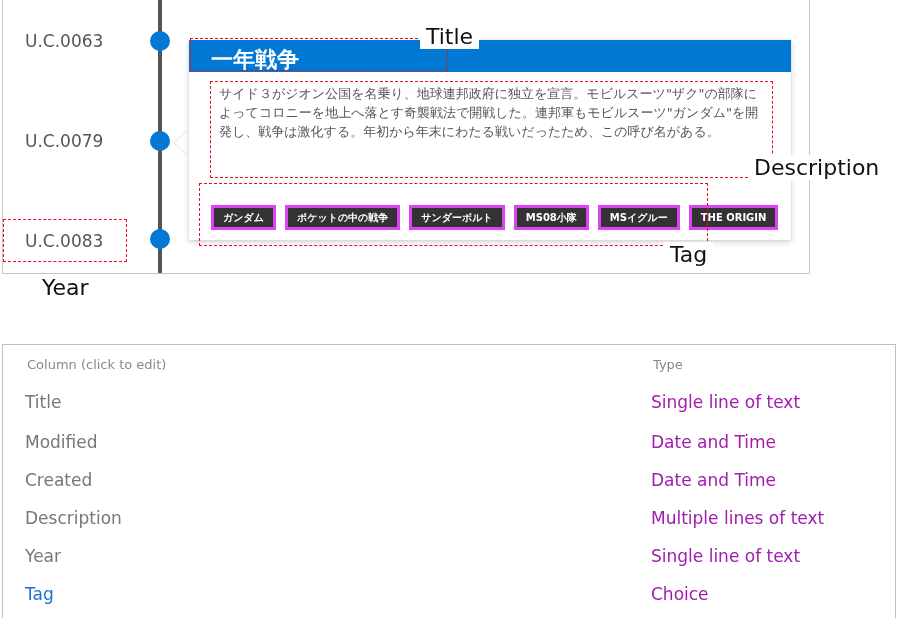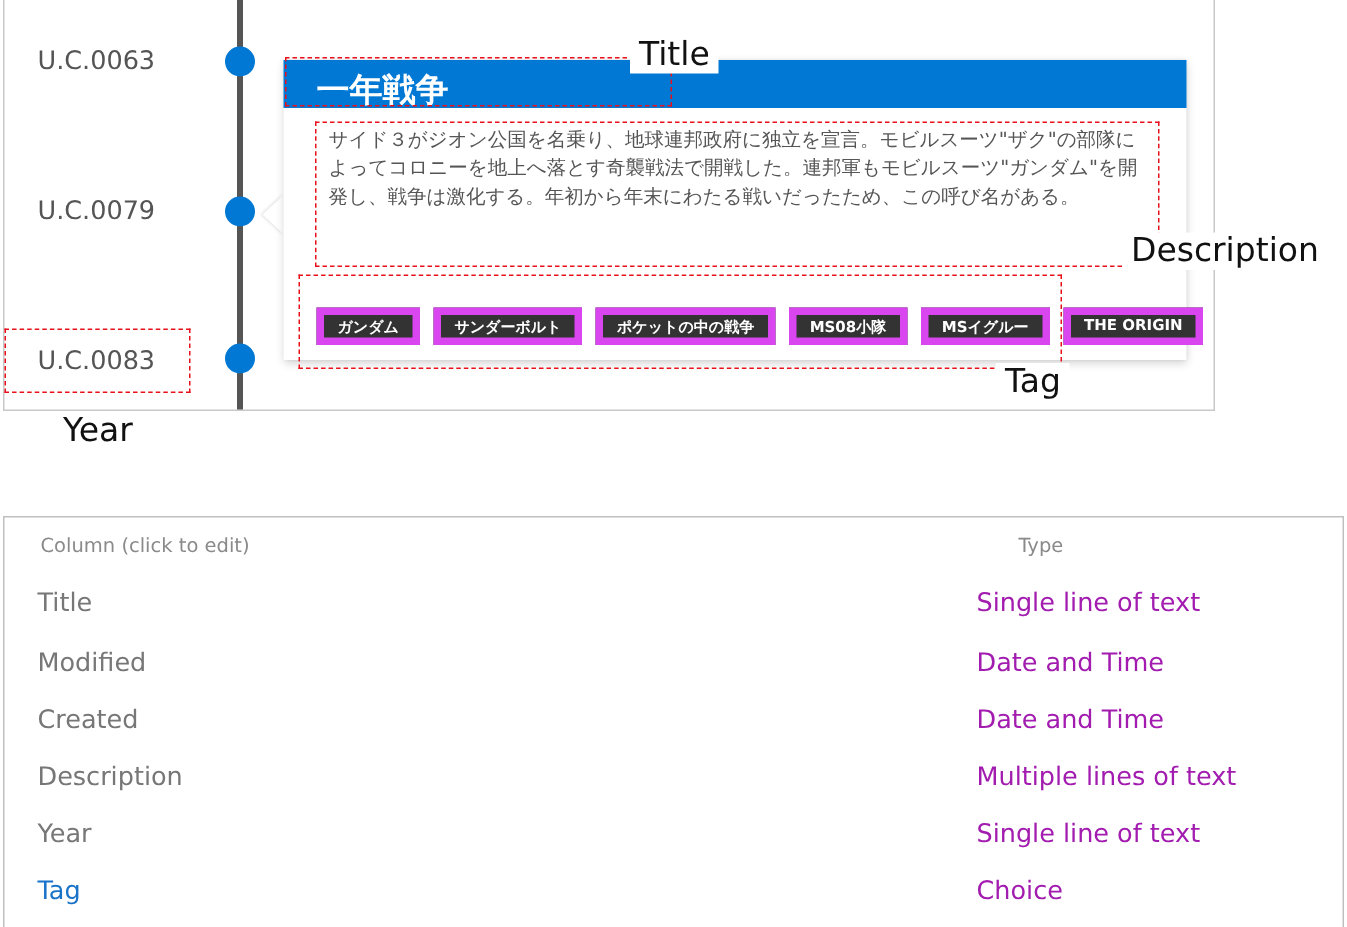--- a/index.html
+++ b/index.html
@@ -45,21 +45,21 @@
       position: absolute; left: 30px; top: 44px; width: 548px;
       font-size: 13px; line-height: 19px; color: #555555;
       font-family: "DejaVu Sans", sans-serif;
     }
     .tag-row {
       position: absolute; left: 22px; top: 165px; display: flex; gap: 9px;
     }
     .tag {
       background: #333333; color: #ffffff; font-size: 10px; font-weight: bold;
       height: 25px; padding: 0 9px; display: flex; align-items: center;
-      font-family: "DejaVu Sans", sans-serif; border: 5px solid #d946ef;
+      font-family: "DejaVu Sans", sans-serif; border: 3px solid #d946ef;
       white-space: nowrap;
     }
     
     .annot {
       position: absolute; border: 1.5px dashed #e8101a; pointer-events: none;
     }
     .annot-label {
       position: absolute; background: #fff; color: #111;
       font-size: 22px; font-family: "DejaVu Sans", sans-serif; padding: 0 6px;
     }
@@ -99,22 +99,22 @@
 
   <div class="year-label" style="top:231px;">U.C.0083</div>
   <div class="timeline-dot" style="top:229px;"></div>
 
   <div class="card-arrow"></div>
   <div class="card">
     <div class="card-header">一年戦争</div>
     <div class="card-desc">サイド３がジオン公国を名乗り、地球連邦政府に独立を宣言。モビルスーツ"ザク"の部隊によってコロニーを地上へ落とす奇襲戦法で開戦した。連邦軍もモビルスーツ"ガンダム"を開発し、戦争は激化する。年初から年末にわたる戦いだったため、この呼び名がある。</div>
     <div class="tag-row">
       <div class="tag">ガンダム</div>
+      <div class="tag">ポケットの中の戦争</div>
       <div class="tag">サンダーボルト</div>
-      <div class="tag">ポケットの中の戦争</div>
       <div class="tag">MS08小隊</div>
       <div class="tag">MSイグルー</div>
       <div class="tag">THE ORIGIN</div>
     </div>
   </div>
 </div>
 
 <div class="annot" style="left:190px; top:38px; width:258px; height:33px;"></div>
 <div class="annot-label" style="left:420px; top:24px;">Title</div>
 
@@ -122,21 +122,21 @@
 <div class="annot-label" style="left:748px; top:155px;">Description</div>
 
 <div class="annot" style="left:199px; top:183px; width:509px; height:63px;"></div>
 <div class="annot-label" style="left:664px; top:242px;">Tag</div>
 
 <div class="annot" style="left:3px; top:219px; width:124px; height:43px;"></div>
 <div class="annot-label" style="left:36px; top:275px;">Year</div>
 
 <div class="columns-panel">
   <div class="col-header" style="left:24px;">Column (click to edit)</div>
-  <div class="col-header" style="left:676px;text-align:center;">Type</div>
+  <div class="col-header" style="left:650px;text-align:center;">Type</div>
 
   <div class="col-row" style="top:47px;">
     <span class="col-name">Title</span>
     <span class="col-type">Single line of text</span>
   </div>
   <div class="col-row" style="top:87px;">
     <span class="col-name">Modified</span>
     <span class="col-type">Date and Time</span>
   </div>
   <div class="col-row" style="top:125px;">

